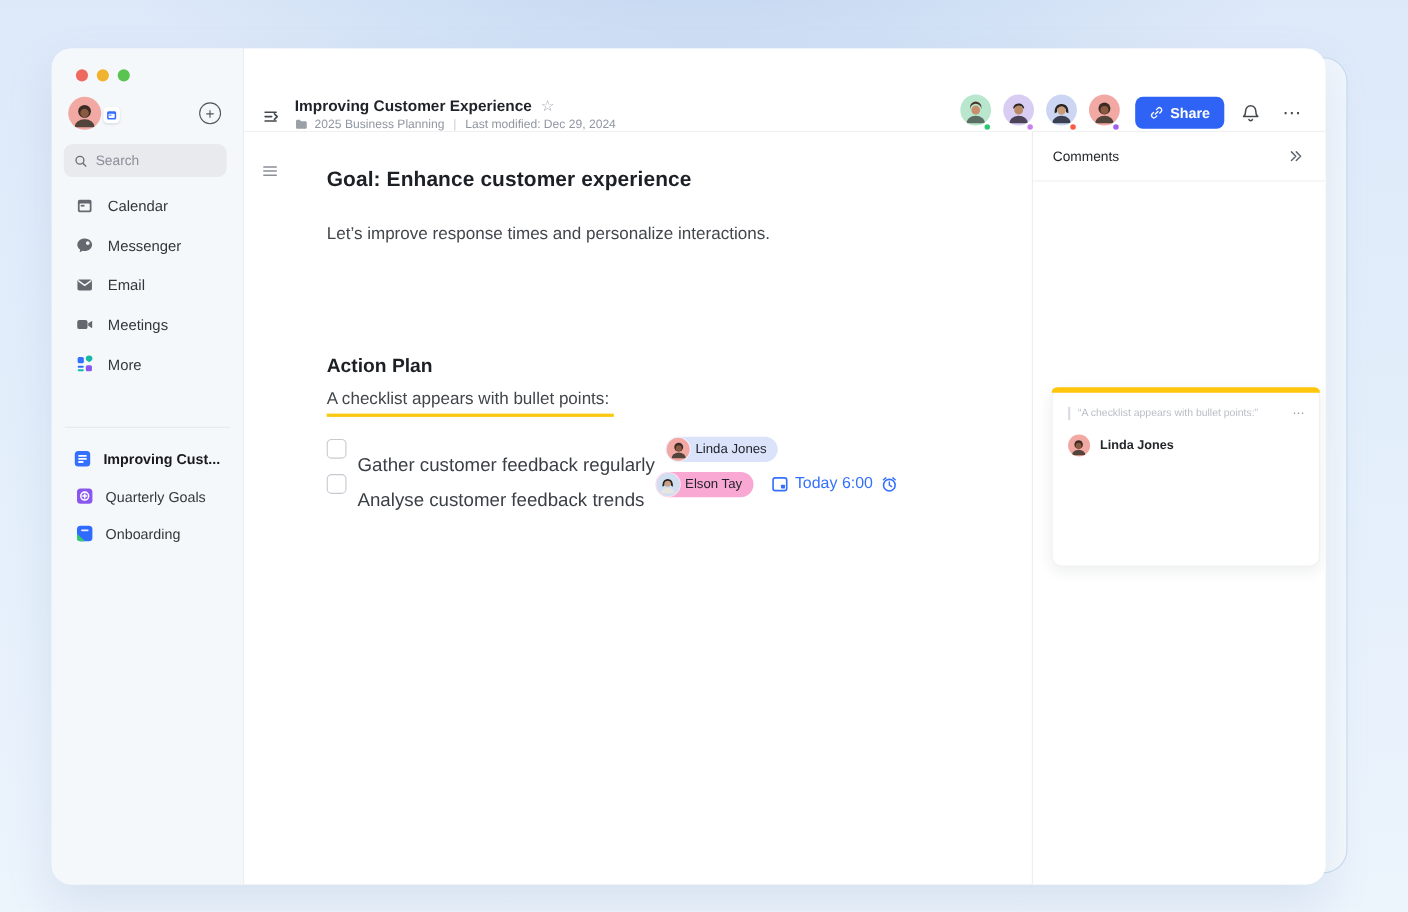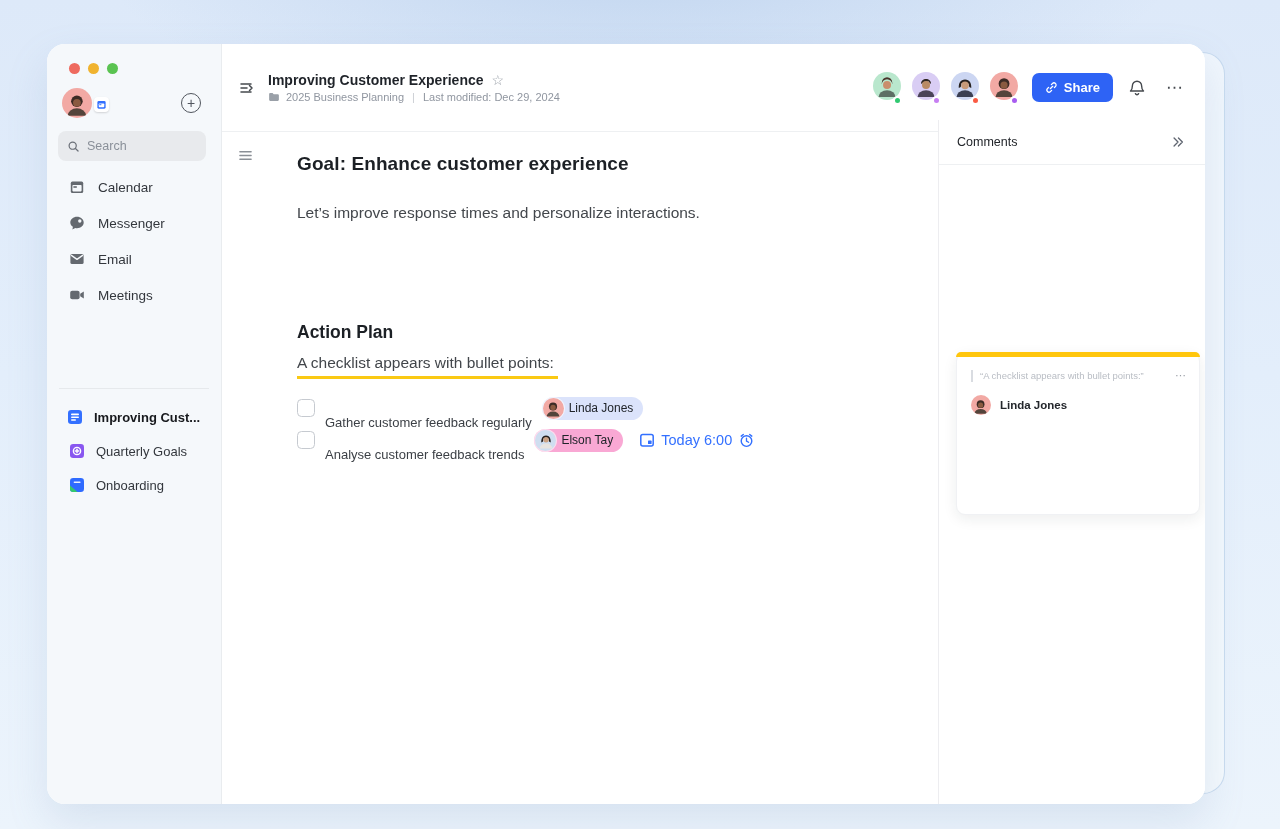--- a/index.html
+++ b/index.html
@@ -70,22 +70,22 @@
   .doc-item { height:34px; display:flex; align-items:center; gap:11px;
     padding:0 10px 0 22px; cursor:pointer; font-size:13px; color:#33373d;
     white-space:nowrap; overflow:hidden; }
   .doc-item.active { font-weight:bold; color:#17191d;padding-left:20px; }
   .doc-icon { width:16px; height:16px; border-radius:4px; flex:0 0 auto;
     display:flex; align-items:center; justify-content:center; }
   .doc-icon svg{width:16px;height:16px;}
 
   
   .main { position:absolute; left:175px; top:0; right:0; bottom:0; background:#fff; }
-  .header { position:absolute; left:0; right:0; top:0; height:88px;
-    border-bottom:1px solid #eef0f2; display:flex; align-items:center;
+  .header { position:absolute; left:0; right:0; top:0; height:76px;
+    border-bottom:1px solid #eef0f2; display:flex; align-items:flex-end;
     padding:0 16px 0 12px; }
   .collapse-btn { width:26px; height:26px; border:0; background:transparent;
     cursor:pointer; display:flex; align-items:center; justify-content:center; margin-right:8px;}
   .title-block { display:flex; flex-direction:column; gap:3px; }
   .title-row { display:flex; align-items:center; gap:8px; }
   .doc-title { font-size:14px; font-weight:bold; color:#1f2329; }
   .star { color:#9ba1a9; font-size:14px; cursor:pointer; line-height:1; }
   .breadcrumb { display:flex; align-items:center; gap:6px; font-size:11px; color:#9096a0; }
   .breadcrumb svg { width:12px; height:12px; }
   .crumb-link { cursor:pointer; }
@@ -117,21 +117,21 @@
     color:#1c2025; letter-spacing:.1px; cursor:text; }
   .intro { position:absolute; top:84px; font-size:15.5px; color:#43474c; cursor:text; }
   .h2 { position:absolute; top:202px; font-size:17.5px; font-weight:bold;
     color:#1c2025; cursor:text; }
   .hl-line { position:absolute; top:234px; font-size:15.5px; color:#42464b;
     padding-bottom:4px; border-bottom:3px solid #fac913; padding-right:4px; cursor:pointer; }
   .checklist { position:absolute; top:272px; left:0; right:0; }
   .check-row { height:32px; display:flex; align-items:center; gap:10px; }
   .checkbox { width:18px; height:18px; border:1.6px solid #c6cad0; border-radius:4.5px;
     background:#fff; cursor:pointer; flex:0 0 auto; }
-  .check-text { font-size:13px; color:#3c4046; white-space:nowrap; cursor:text;margin-top:29px; }
+  .check-text { font-size:17px; color:#3c4046; white-space:nowrap; cursor:text;margin-top:29px; }
   .mention { height:23px; border-radius:12px; display:flex; align-items:center;
     gap:5px; padding:0 10px 0 1px; cursor:pointer; }
   .mention .avatar { box-shadow:0 0 0 1px rgba(255,255,255,.6); }
   .mention-label { font-size:12px; color:#20242a; white-space:nowrap; }
   .m-blue { background:#dbe3fb; } .m-gray { background:#f9a8d4; }
   .due { display:flex; align-items:center; gap:6px; margin-left:6px; cursor:pointer; }
   .due svg { width:16px; height:16px; }
   .due-text { font-size:14.5px; color:#3370ff; }
 
   
@@ -218,20 +218,30 @@
             <path d="M2.4 4.4L8 8.4l5.6-4" fill="none" stroke="#f5f8fb" stroke-width="1.3" stroke-linecap="round" stroke-linejoin="round"></path>
           </svg>
         <span>Email</span>
       </div>
       <div class="menu-item">
         <svg viewBox="0 0 16 16">
             <rect x="1.2" y="3.8" width="9.4" height="8.4" rx="2" fill="#64696f"></rect>
             <path d="M11.2 6.8l3.6-2.2v6.8l-3.6-2.2z" fill="#64696f"></path>
           </svg>
         <span>Meetings</span>
+      </div>
+      <div class="menu-item">
+        <svg viewBox="0 0 16 16">
+            <rect x="1.6" y="1.6" width="5.6" height="5.6" rx="1.4" fill="#3370ff"></rect>
+            <path d="M9.4 4.4a3 3 0 1 1 5.2 0l-2.6 2z" fill="#16b8a8"></path>
+            <rect x="9" y="9" width="5.6" height="5.6" rx="1.4" fill="#8957f0"></rect>
+            <rect x="1.6" y="9.4" width="5.6" height="2" rx="1" fill="#3370ff"></rect>
+            <rect x="1.6" y="12.6" width="5.6" height="2" rx="1" fill="#16b8a8"></rect>
+          </svg>
+        <span>More</span>
       </div>
     </div>
 
     <div class="side-divider"></div>
 
     <div class="doclist">
       <div class="doc-item active">
         <span class="doc-icon">
           <svg viewBox="0 0 16 16">
               <rect x="1" y="1" width="14" height="14" rx="3.2" fill="#3370ff"></rect>

